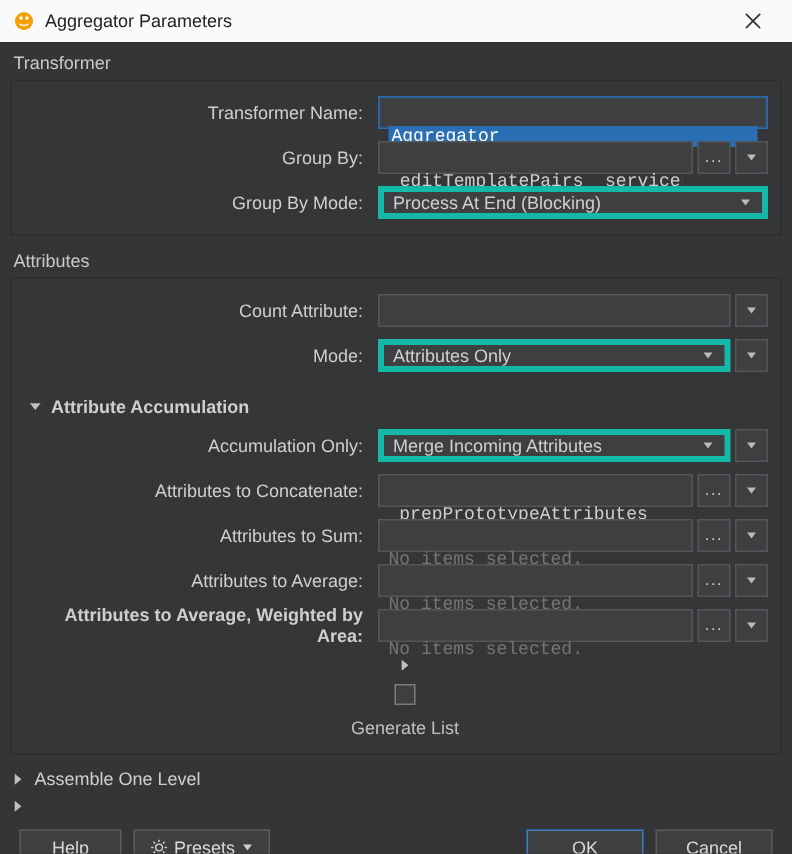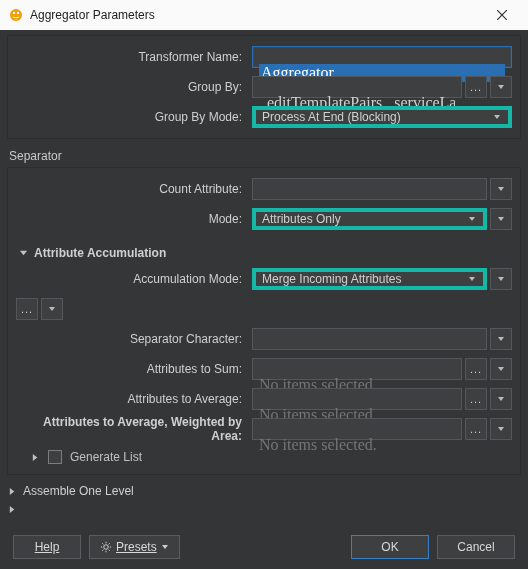--- a/index.html
+++ b/index.html
@@ -46,21 +46,21 @@
   }
   .field { flex: 1; display: flex; align-items: stretch; gap: 3px; height: 22px; }
   .input, .select {
     flex: 1; background: #3d3f41; border: 1px solid #54575a;
     color: #d0d0d0; font-size: 12px; padding: 2px 6px; height: 22px;
     display: flex; align-items: center;
   }
   .input.focused { border: 1px solid #2a6fb3; box-shadow: 0 0 0 1px #2a6fb340 inset; }
   .input input {
     background: transparent; border: none; outline: none; color: #d0d0d0;
-    font-size: 16px; width: 100%; font-family: Liberation Serif, serif; margin-top: 32px;
+    font-size: 12px; width: 100%; font-family: Liberation Mono, monospace; margin-top: 32px;
   }
   .input.selected-text input::selection { background: #2a6fb3; color: #fff; }
   .placeholder { color: #7a7c7e; }
   .select {
     justify-content: space-between;
     position: relative;
     border: 4px solid #14b8a6;
   }
   .select .caret {
     width: 10px; display: flex; align-items: center; justify-content: center;
@@ -118,20 +118,21 @@
       <svg viewBox="0 0 10 10">
           <line x1="0" y1="0" x2="10" y2="10" stroke="#333" stroke-width="1.2"></line>
           <line x1="10" y1="0" x2="0" y2="10" stroke="#333" stroke-width="1.2"></line>
         </svg>
     </div>
   </div>
 
   <div class="client">
 
     <div class="panel">
+      <div class="panel-title">Transformer</div>
       <div class="panel-body">
 
         <div class="row">
           <div class="label">Transformer Name:</div>
           <div class="field">
             <div class="input focused selected-text">
               <input style="background: rgb(42, 111, 179); color: rgb(255, 255, 255); padding: 0px 2px;" value="Aggregator">
             </div>
           </div>
         </div>
@@ -162,21 +163,21 @@
                   </svg>
                 </span>
             </div>
           </div>
         </div>
 
       </div>
     </div>
 
     <div class="panel">
-      <div class="panel-title">Separator</div>
+      <div class="panel-title">Attributes</div>
       <div class="panel-body">
 
         <div class="row">
           <div class="label">Count Attribute:</div>
           <div class="field">
             <div class="input">
               <input value="" style="">
             </div>
             <div class="btn">
                 <svg class="caret-sm" viewBox="0 0 8 8">
@@ -208,62 +209,53 @@
         <div class="section-head" style="margin-top:10px;font-weight:bold;">
           <span class="tri">
               <svg viewBox="0 0 10 10" width="9" height="9">
                 <path d="M1 2 L5 7 L9 2 Z" fill="#c0c0c0"></path>
               </svg>
             </span>
           <span>Attribute Accumulation</span>
         </div>
 
         <div class="row">
-          <div class="label">Accumulation Mode:</div>
+          <div class="label">Accumulation Only:</div>
           <div class="field">
             <div class="select">
               <span>Merge Incoming Attributes</span>
               <span class="caret">
                   <svg viewBox="0 0 8 8" width="8" height="8">
                     <path d="M1 2 L4 6 L7 2" fill="#bbb"></path>
                   </svg>
                 </span>
             </div>
             <div class="btn">
                 <svg class="caret-sm" viewBox="0 0 8 8">
                   <path d="M1 2 L4 6 L7 2" fill="#bbb"></path>
                 </svg>
               </div>
           </div>
         </div>
 
         <div class="row">
-          <div class="field">
-            <div class="btn ellipsis">...</div>
-            <div class="btn">
-                <svg class="caret-sm" viewBox="0 0 8 8">
-                  <path d="M1 2 L4 6 L7 2" fill="#bbb"></path>
-                </svg>
-              </div>
-          </div>
-        </div>
-
-        <div class="row">
-          <div class="label">Separator Character:</div>
-          <div class="field">
-            <div class="input">
-              <input value="," style="">
-            </div>
-            <div class="btn">
-                <svg class="caret-sm" viewBox="0 0 8 8">
-                  <path d="M1 2 L4 6 L7 2" fill="#bbb"></path>
-                </svg>
-              </div>
-          </div>
-        </div>
+          <div class="label">Attributes to Concatenate:</div>
+          <div class="field">
+            <div class="input">
+              <input value="_prepPrototypeAttributes" style="">
+            </div>
+            <div class="btn ellipsis">...</div>
+            <div class="btn">
+                <svg class="caret-sm" viewBox="0 0 8 8">
+                  <path d="M1 2 L4 6 L7 2" fill="#bbb"></path>
+                </svg>
+              </div>
+          </div>
+        </div>
+
 
         <div class="row">
           <div class="label">Attributes to Sum:</div>
           <div class="field">
             <div class="input">
               <input class="placeholder" placeholder="No items selected." style="">
             </div>
             <div class="btn ellipsis">...</div>
             <div class="btn">
                 <svg class="caret-sm" viewBox="0 0 8 8">
@@ -296,21 +288,21 @@
             </div>
             <div class="btn ellipsis">...</div>
             <div class="btn">
                 <svg class="caret-sm" viewBox="0 0 8 8">
                   <path d="M1 2 L4 6 L7 2" fill="#bbb"></path>
                 </svg>
               </div>
           </div>
         </div>
 
-        <div class="subhead" style="margin-top:2px;">
+        <div class="subhead" style="margin-top:2px;flex-direction:column;">
           <span class="tri">
               <svg viewBox="0 0 10 10" width="9" height="9">
                 <path d="M2 1 L7 5 L2 9 Z" fill="#c0c0c0"></path>
               </svg>
             </span>
           <span class="checkbox"></span>
           <span>Generate List</span>
         </div>
 
       </div>

